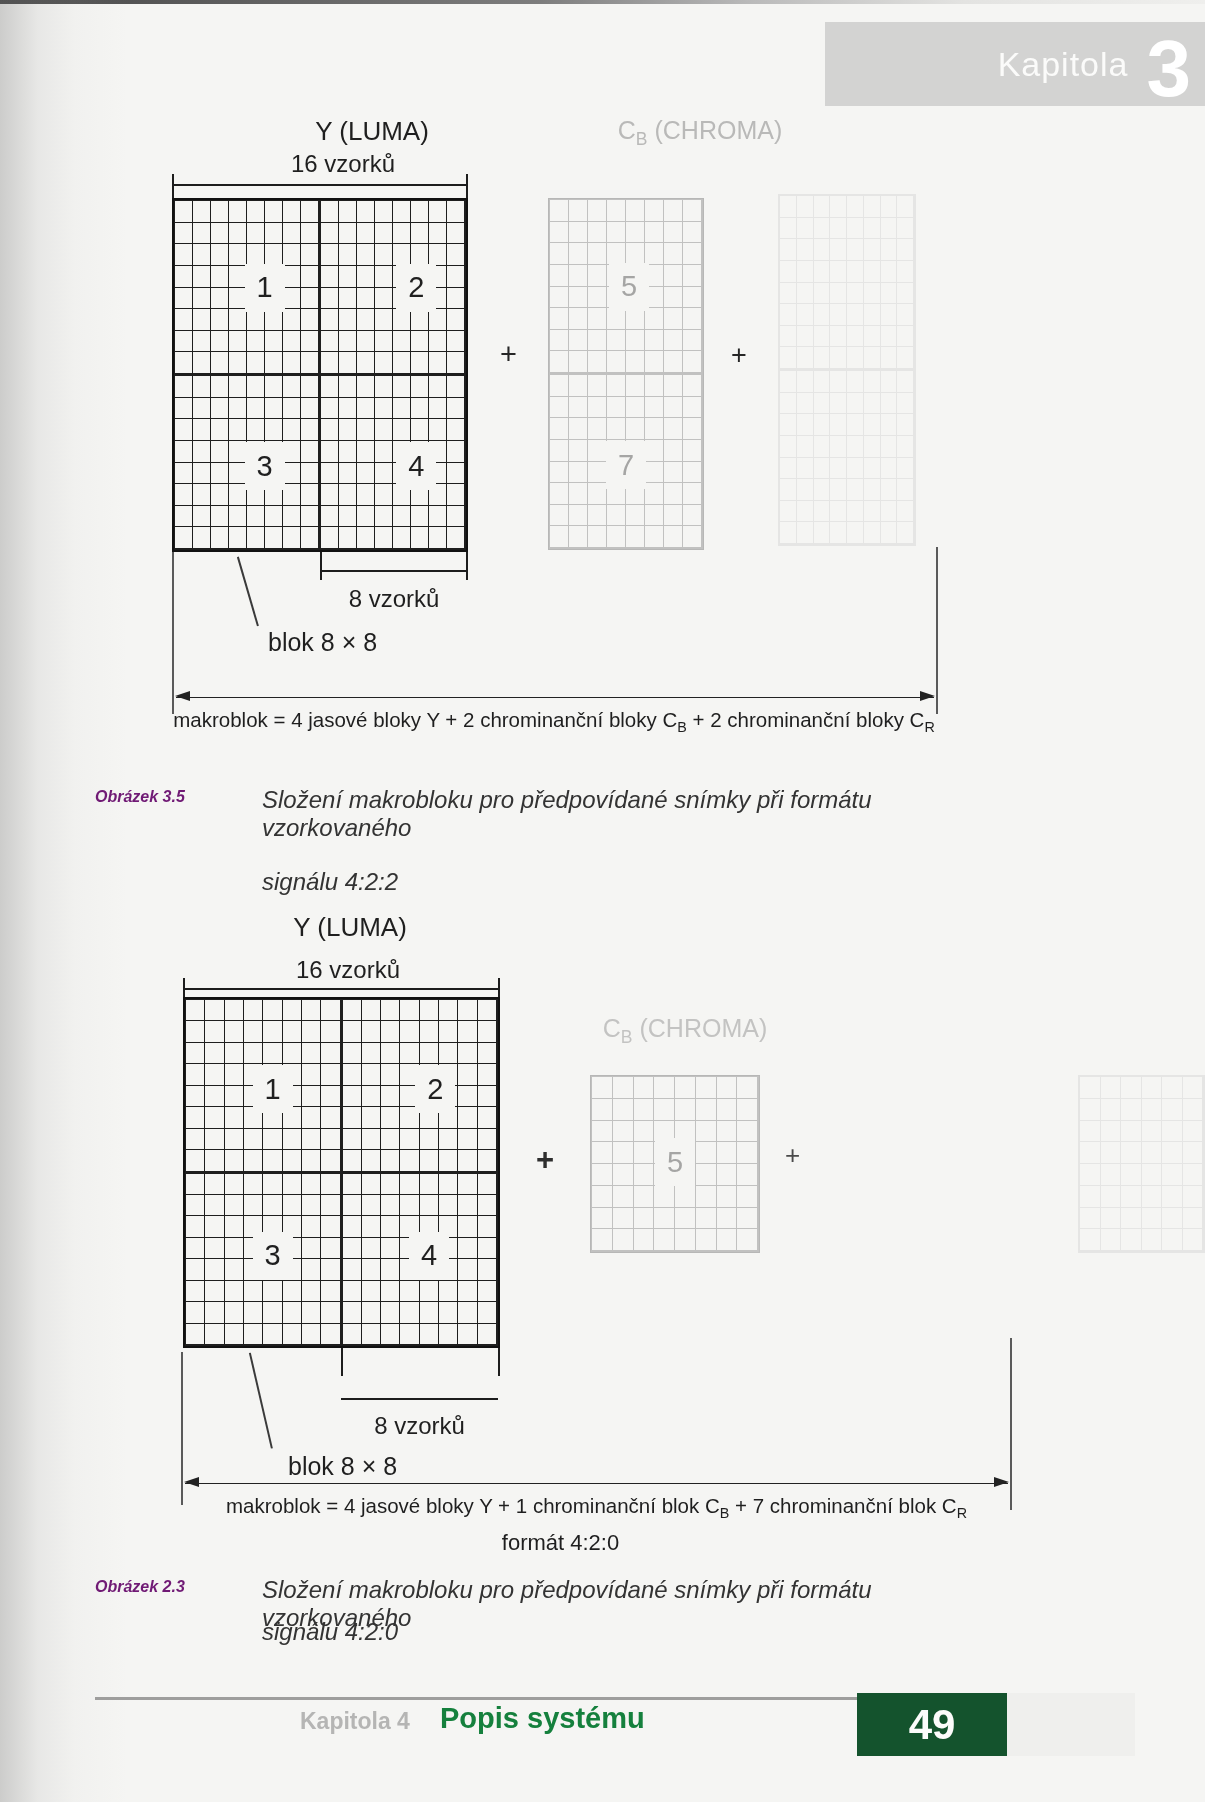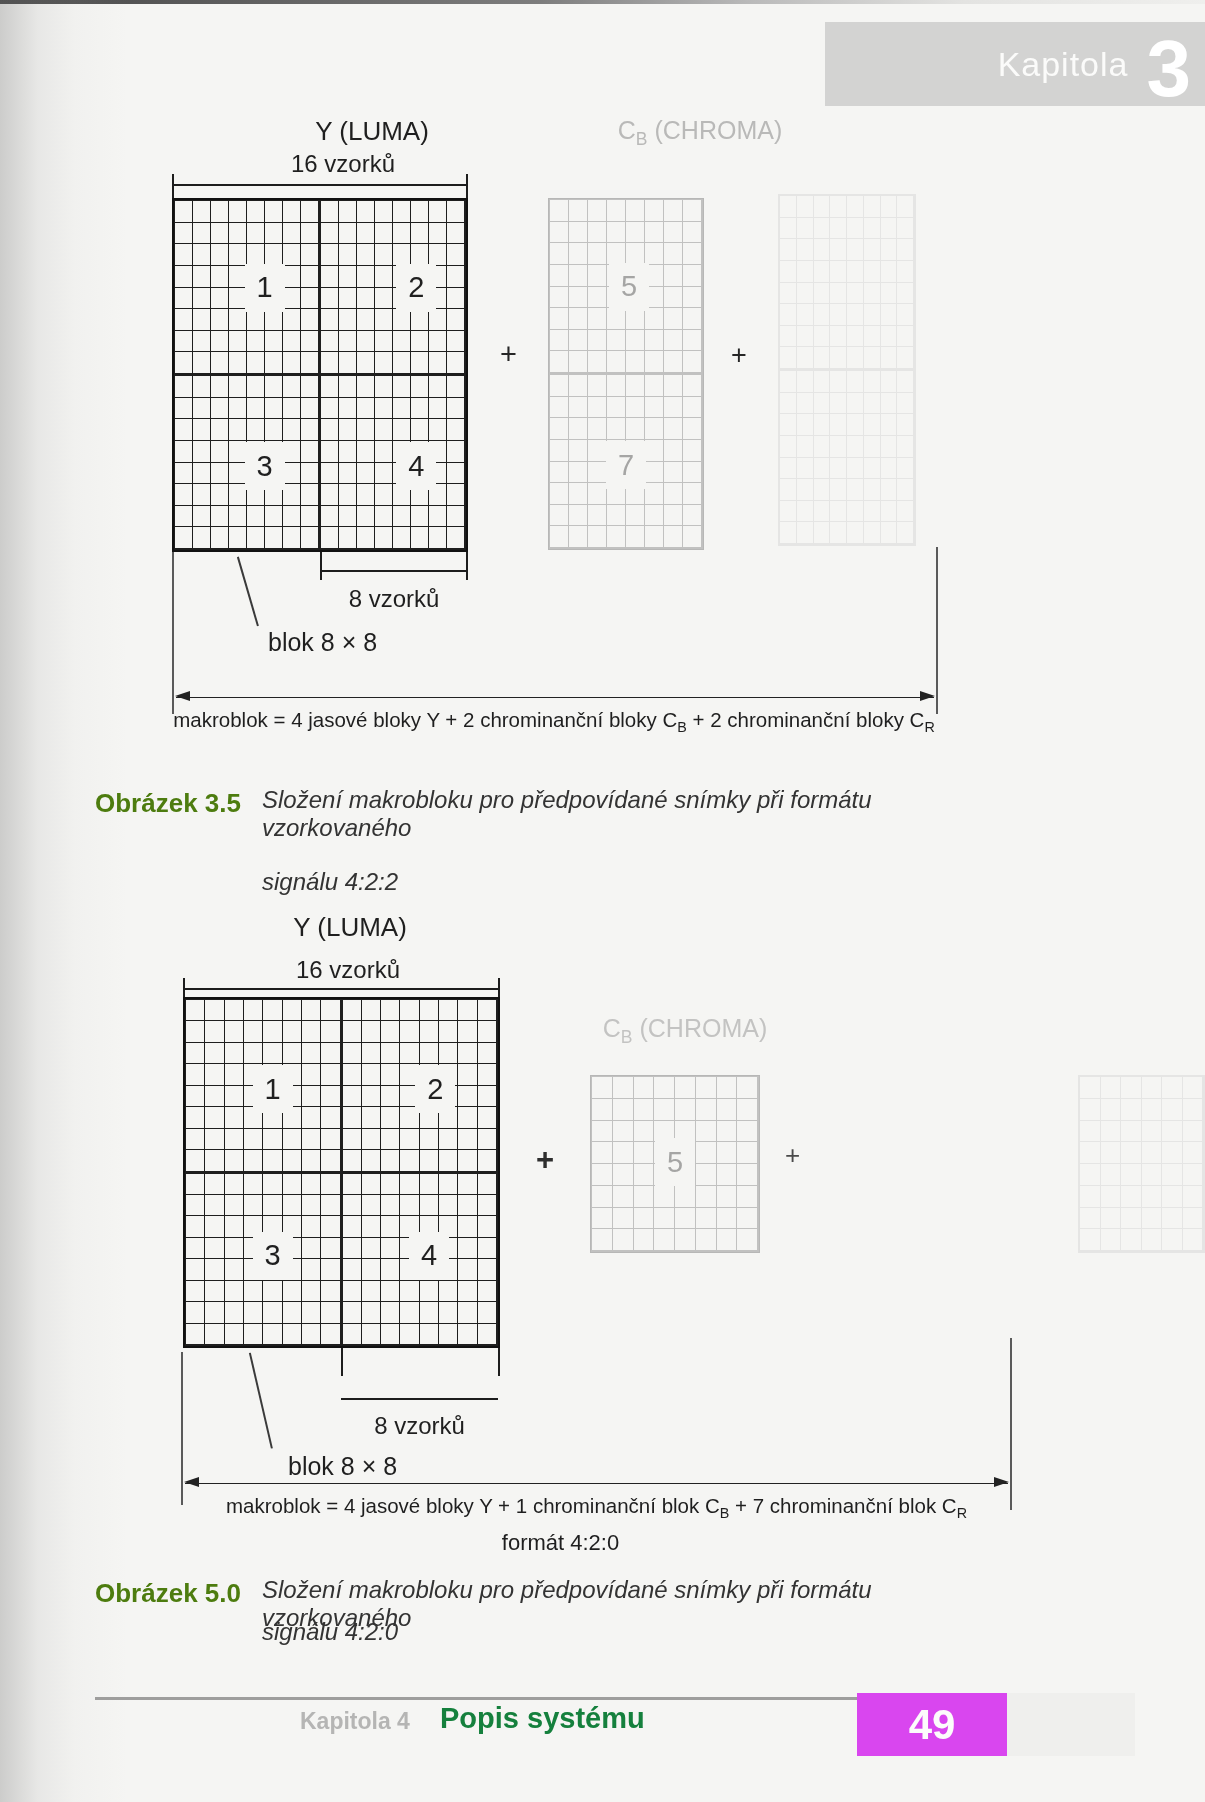--- a/index.html
+++ b/index.html
@@ -50,28 +50,28 @@
   .plus-bold{font-weight:900;font-size:31px;color:#2e2e2e;}
 
   .title{font-size:26px;}
   .chroma-title{color:#b9b9b8;font-size:25px;}
   .dim-label{font-size:24px;}
   .blok-label{font-size:25px;}
   .formula{font-size:20.5px;}
   .format{font-size:22px;}
   sub{font-size:70%;}
 
-  .cap-num{font-size:26px;font-weight:bold;color:#4d7c0f;}
+  .cap-num{font-size:16px;font-weight:bold;font-style:italic;color:#701a75;}
   .cap-text{font-size:24px;font-style:italic;color:#333;}
 
   
   .foot-line{position:absolute;left:95px;top:1697px;width:762px;height:2.6px;background:#9e9e9d;}
   .foot-ch{position:absolute;left:300px;top:1708px;font-size:23px;font-weight:bold;color:#b5b5b4;}
   .foot-sec{position:absolute;left:440px;top:1702px;font-size:29px;font-weight:bold;color:#15803d;}
-  .foot-box{position:absolute;left:857px;top:1693px;width:150px;height:63px;background:#d946ef;
+  .foot-box{position:absolute;left:857px;top:1693px;width:150px;height:63px;background:#14532d;
     display:flex;align-items:center;justify-content:center;}
   .foot-box span{color:#fcfcfb;font-size:42px;font-weight:bold;}
   .foot-box2{position:absolute;left:1007px;top:1693px;width:128px;height:63px;background:#efefed;}
 </style>
 </head>
 <body>
 
 <div class="page">
   <div class="top-edge"></div>
   <div class="gutter-shadow"></div>
@@ -1067,21 +1067,21 @@
 
   <div class="leader" style="left:250px;top:1352px;width:98px;transform:rotate(77deg);"></div>
   <div class="abs blok-label" style="left:288px;top:1452px;">blok 8 × 8</div>
 
   <div class="vline" style="left:181px;top:1352px;height:153px;"></div>
   <div class="vline" style="left:1010px;top:1338px;height:172px;"></div>
   <div class="arrow" style="left:185px;top:1483px;width:823px;"></div>
   <div class="abs ctr formula" style="left:183px;top:1494px;width:827px;"><span>makroblok = 4 jasové bloky Y + 1 chrominanční blok C</span><sub>B</sub><span>  + 7 chrominanční blok C</span><sub>R</sub></div>
   <div class="abs ctr format" style="left:183px;top:1530px;width:755px;">formát 4:2:0</div>
 
-  <div class="abs cap-num" style="left:95px;top:1578px;">Obrázek 5.0</div>
+  <div class="abs cap-num" style="left:95px;top:1578px;">Obrázek 2.3</div>
   <div class="abs cap-text" style="left:262px;top:1576px;width:750px;">Složení makrobloku pro předpovídané snímky při formátu vzorkovaného</div>
   <div class="abs cap-text" style="left:262px;top:1618px;">signálu 4:2:0</div>
 
   <div class="foot-line"></div>
   <div class="foot-ch">Kapitola 4</div>
   <div class="foot-sec">Popis systému</div>
   <div class="foot-box">
     <span>49</span>
   </div>
   <div class="foot-box2"></div>

